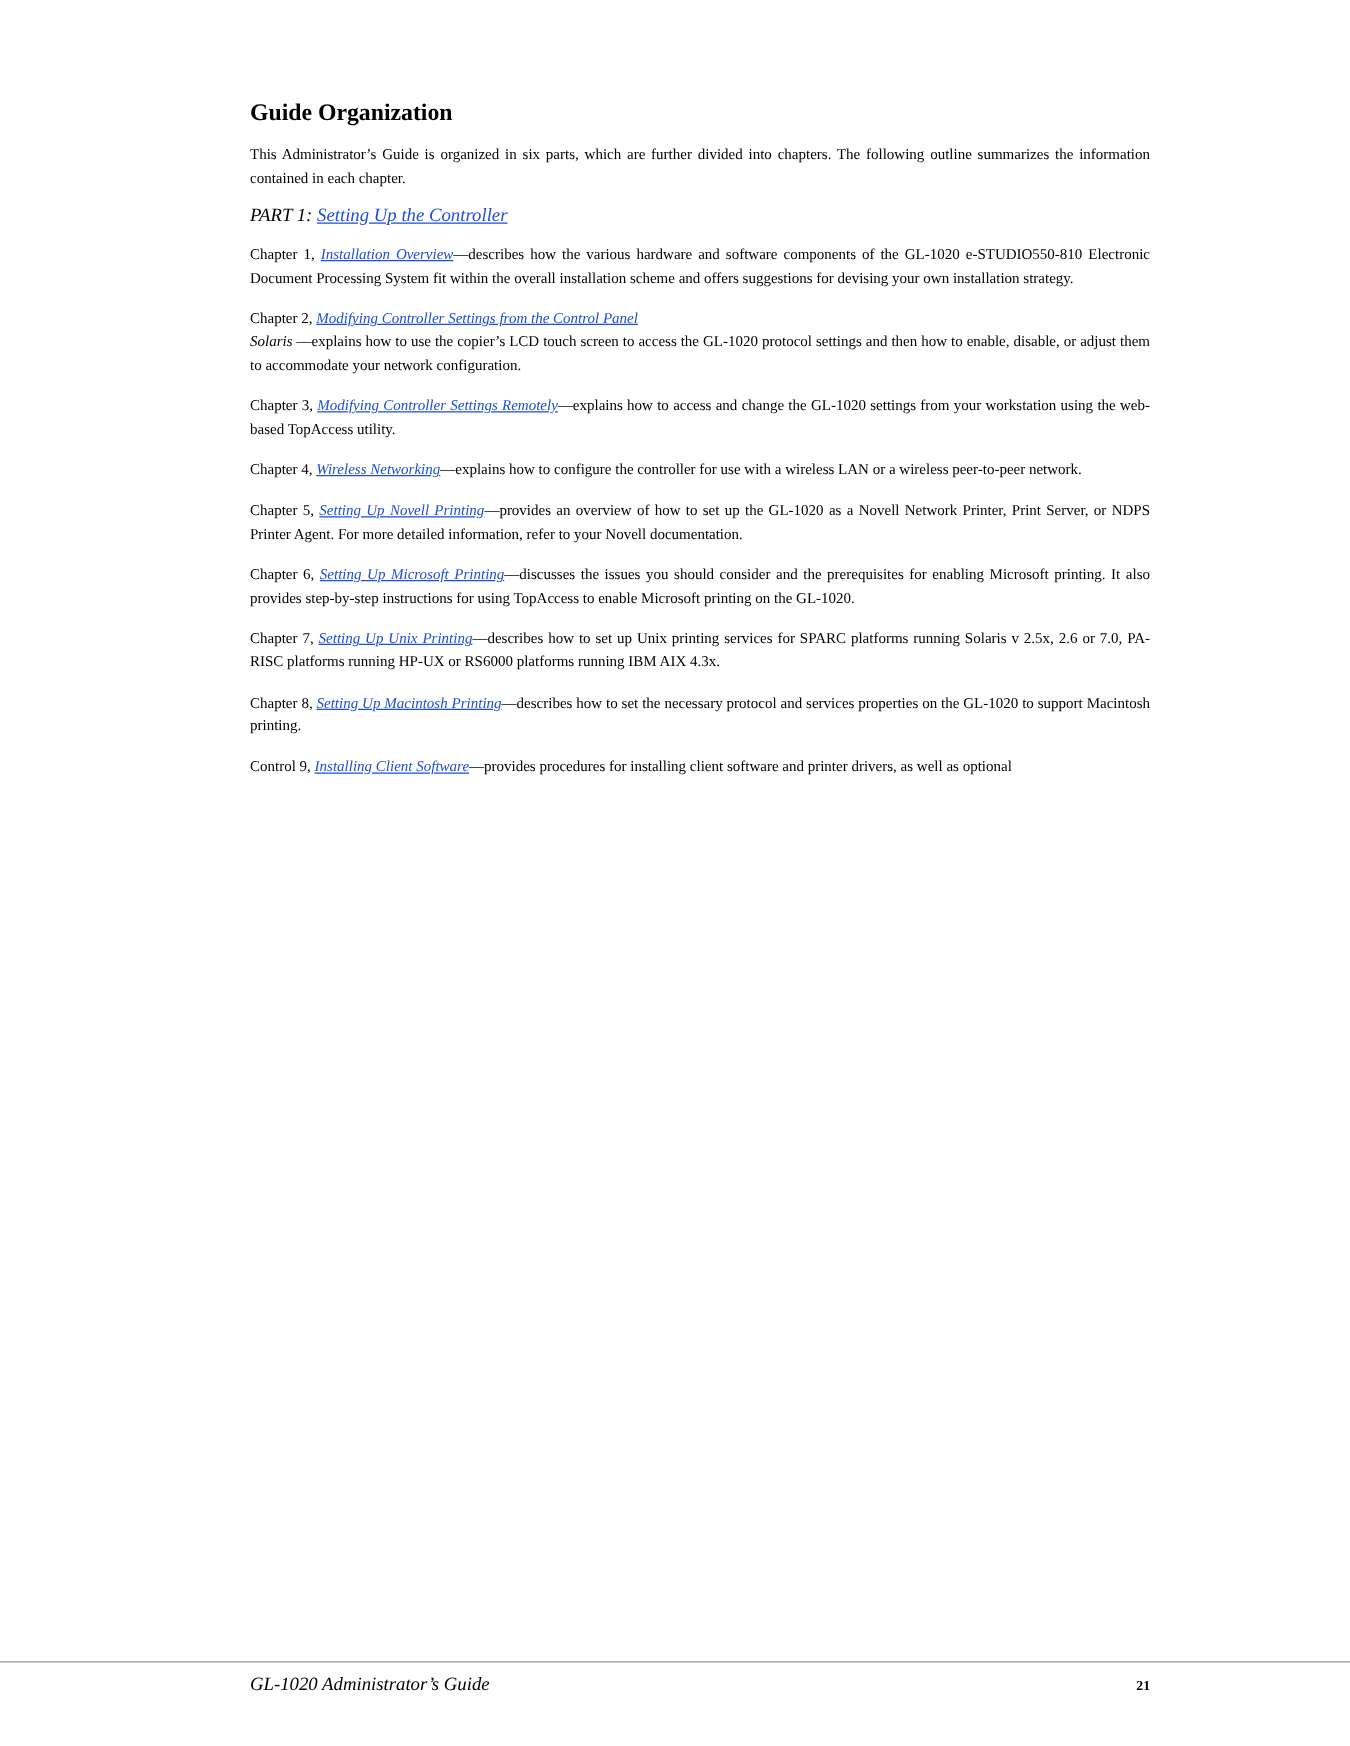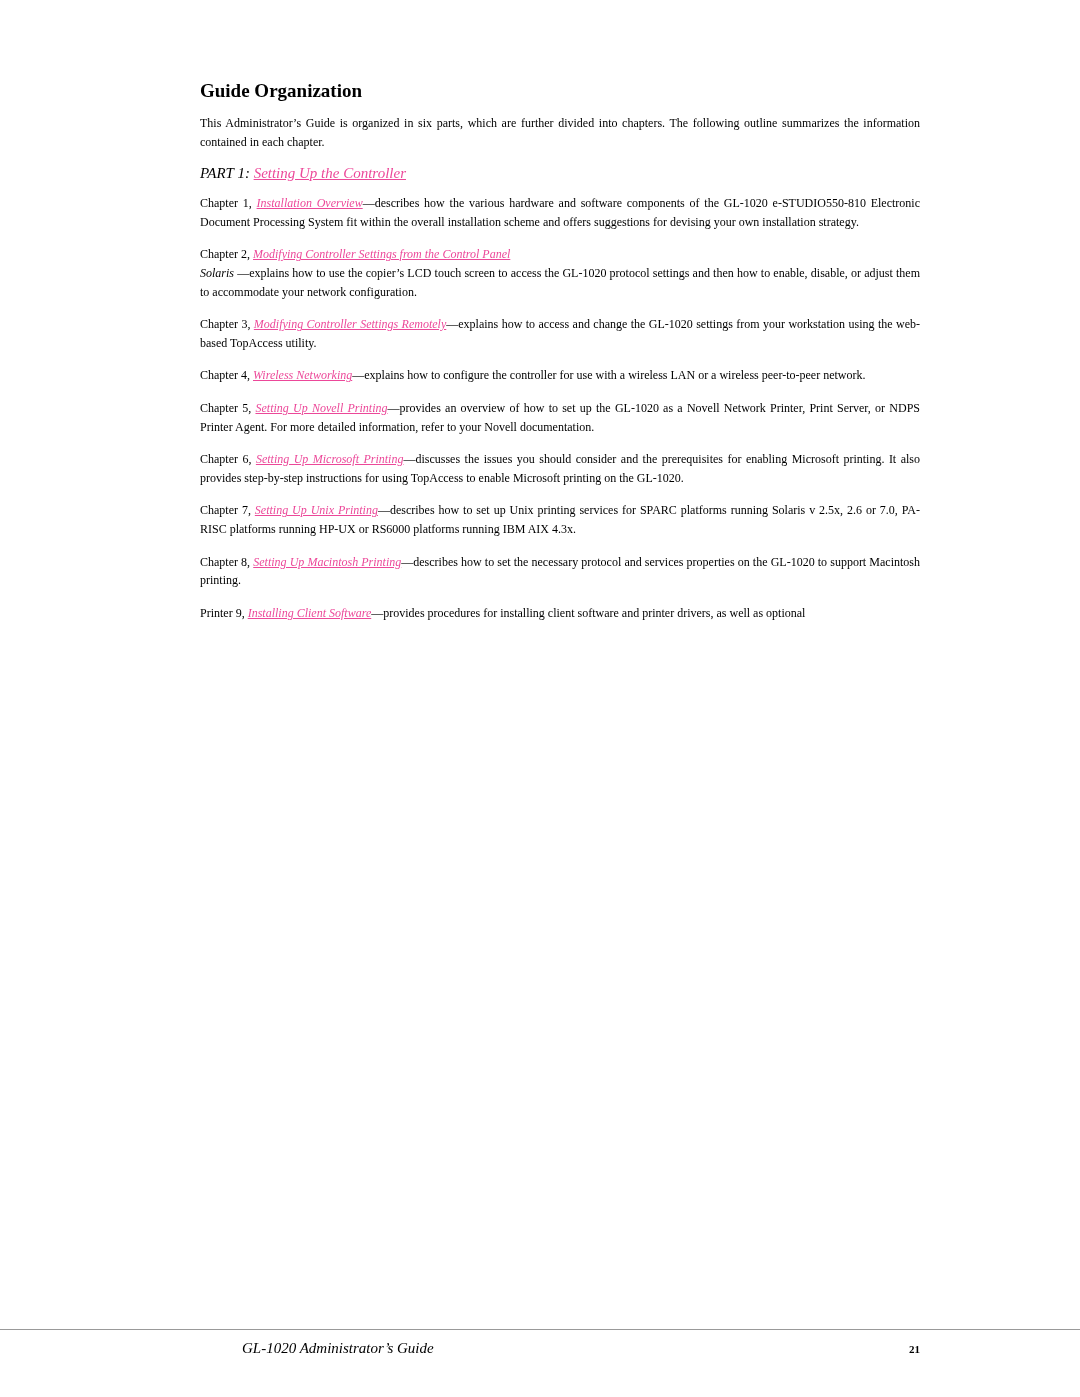--- a/index.html
+++ b/index.html
@@ -30,41 +30,40 @@
       margin-bottom: 14px;
       text-align: justify;
     }
     .part-heading {
       font-style: italic;
       font-size: 15px;
       margin-bottom: 12px;
       margin-top: 4px;
     }
     a, .link {
-      color: #ec4899;
+      color: #1d4ed8;
       text-decoration: underline;
       font-style: italic;
       cursor: pointer;
     }
     .footer {
       position: absolute;
       bottom: 40px;
       left: 0;
       width: 100%;
       border-top: 1px solid #999;
       display: flex;
       justify-content: space-between;
       align-items: center;
       padding: 10px 160px 0 200px;
     }
     .footer-title {
       font-style: italic;
       font-size: 15px;
       color: #000;
-      margin-left: 42px;
     }
     .footer-page {
       font-size: 11px;
       font-weight: bold;
       color: #000;
     }
   </style>
 </head>
 <body>
 
@@ -106,21 +105,21 @@
 
   <p class="body-text">
     <span>Chapter 7, </span><a class="link">Setting Up Unix Printing</a><span>—describes how to set up Unix printing services for SPARC platforms running Solaris v 2.5x, 2.6 or 7.0, PA-RISC platforms running HP-UX or RS6000 platforms running IBM AIX 4.3x.</span>
   </p>
 
   <p class="body-text">
     <span>Chapter 8, </span><a class="link">Setting Up Macintosh Printing</a><span>—describes how to set the necessary protocol and services properties on the GL-1020 to support Macintosh printing.</span>
   </p>
 
   <p class="body-text">
-    <span>Printer 9, </span><a class="link">Installing Client Software</a><span>—provides procedures for installing client software and printer drivers, as well as optional</span>
+    <span>Control 9, </span><a class="link">Installing Client Software</a><span>—provides procedures for installing client software and printer drivers, as well as optional</span>
   </p>
 
   <div class="footer">
     <span class="footer-title">GL-1020 Administrator’s Guide</span>
     <span class="footer-page">21</span>
   </div>
 
 </div>
 
 </body></html>

